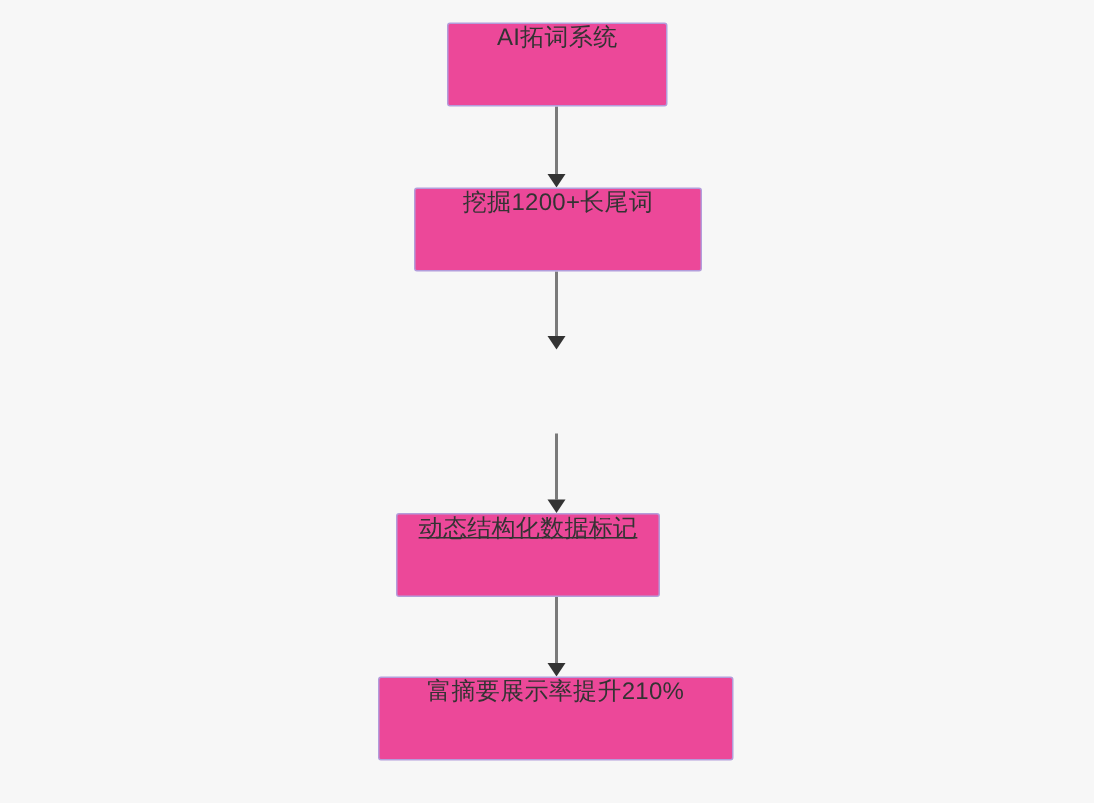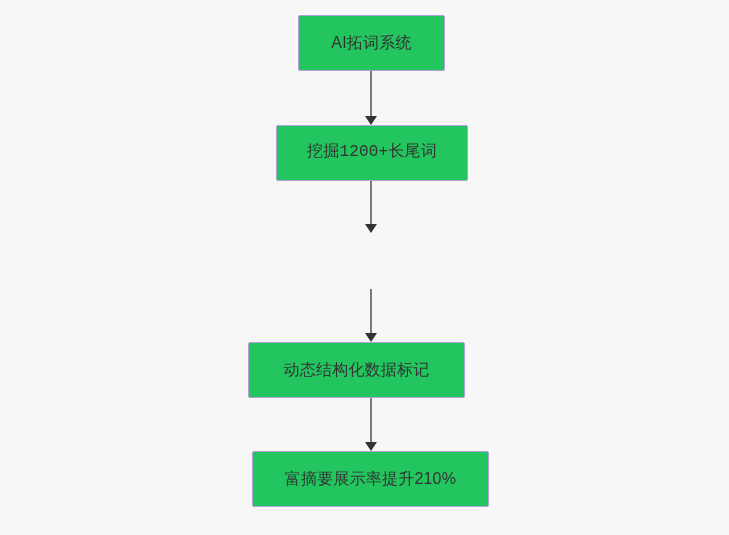--- a/index.html
+++ b/index.html
@@ -14,25 +14,25 @@
     overflow: hidden;
   }
   #flowchart {
     position: relative;
     width: 729px;
     height: 535px;
   }
   .node {
     position: absolute;
     box-sizing: border-box;
-    background: #22c55e;
+    background: #ec4899;
     border: 1.4px solid #b39ddb;
     border-radius: 2px;
     display: flex;
-    align-items: center;
+    align-items: flex-start;
     justify-content: center;
     color: #333333;
     font-size: 16px;
     line-height: 1.2;
     letter-spacing: 0.2px;
     white-space: nowrap;
   }
   .edge {
     position: absolute;
     width: 0;
@@ -75,26 +75,26 @@
   </div>
   <div class="edge" style="left:371px; top:398px; height:53px;">
     <div class="edge-line" style="height:44px;"></div>
     <div class="edge-head" style="top:44px;"></div>
   </div>
 
   <div class="node" style="left:298px; top:15px; width:147px; height:56px;">
     <span>AI拓词系统</span>
   </div>
 
-  <div class="node" style="left:276px; top:125px; width:192px; height:56px;font-family:Liberation Mono, monospace;">
+  <div class="node" style="left:276px; top:125px; width:192px; height:56px;">
     <span>挖掘1200+长尾词</span>
   </div>
 
 
-  <div class="node" style="left:248px; top:342px; width:217px; height:56px;">
+  <div class="node" style="left:264px; top:342px; width:176px; height:56px;text-decoration:underline;">
     <span>动态结构化数据标记</span>
   </div>
 
   <div class="node" style="left:252px; top:451px; width:237px; height:56px;">
     <span>富摘要展示率提升210%</span>
   </div>
 
 </div>
 
 </body></html>

